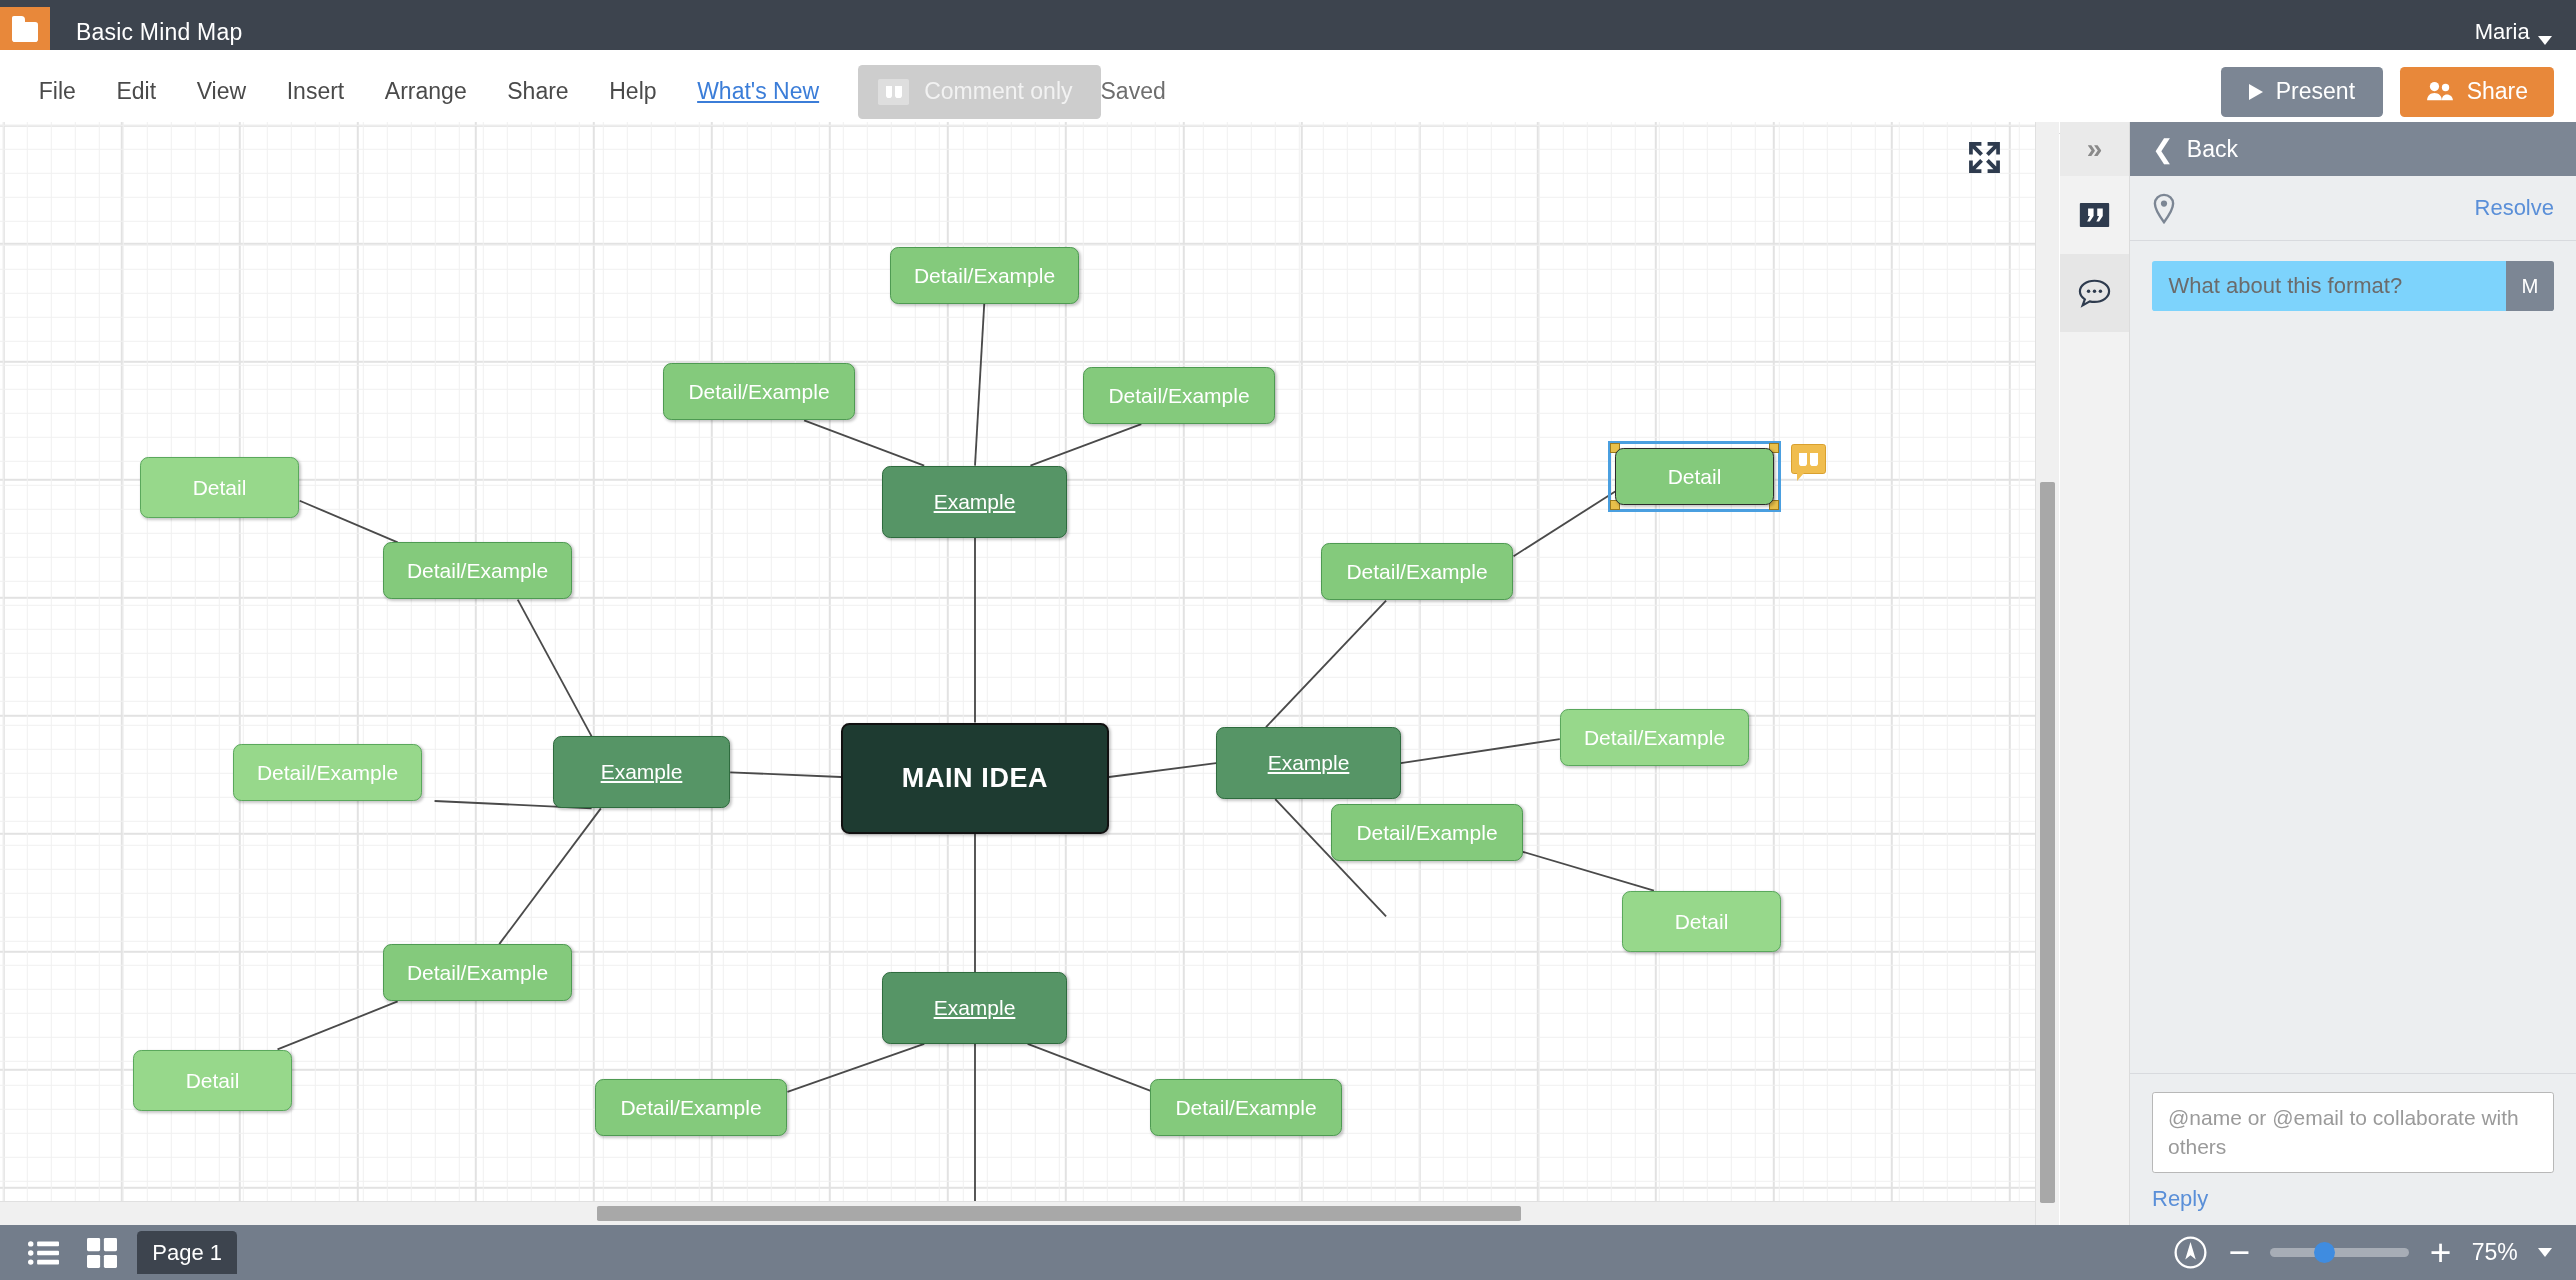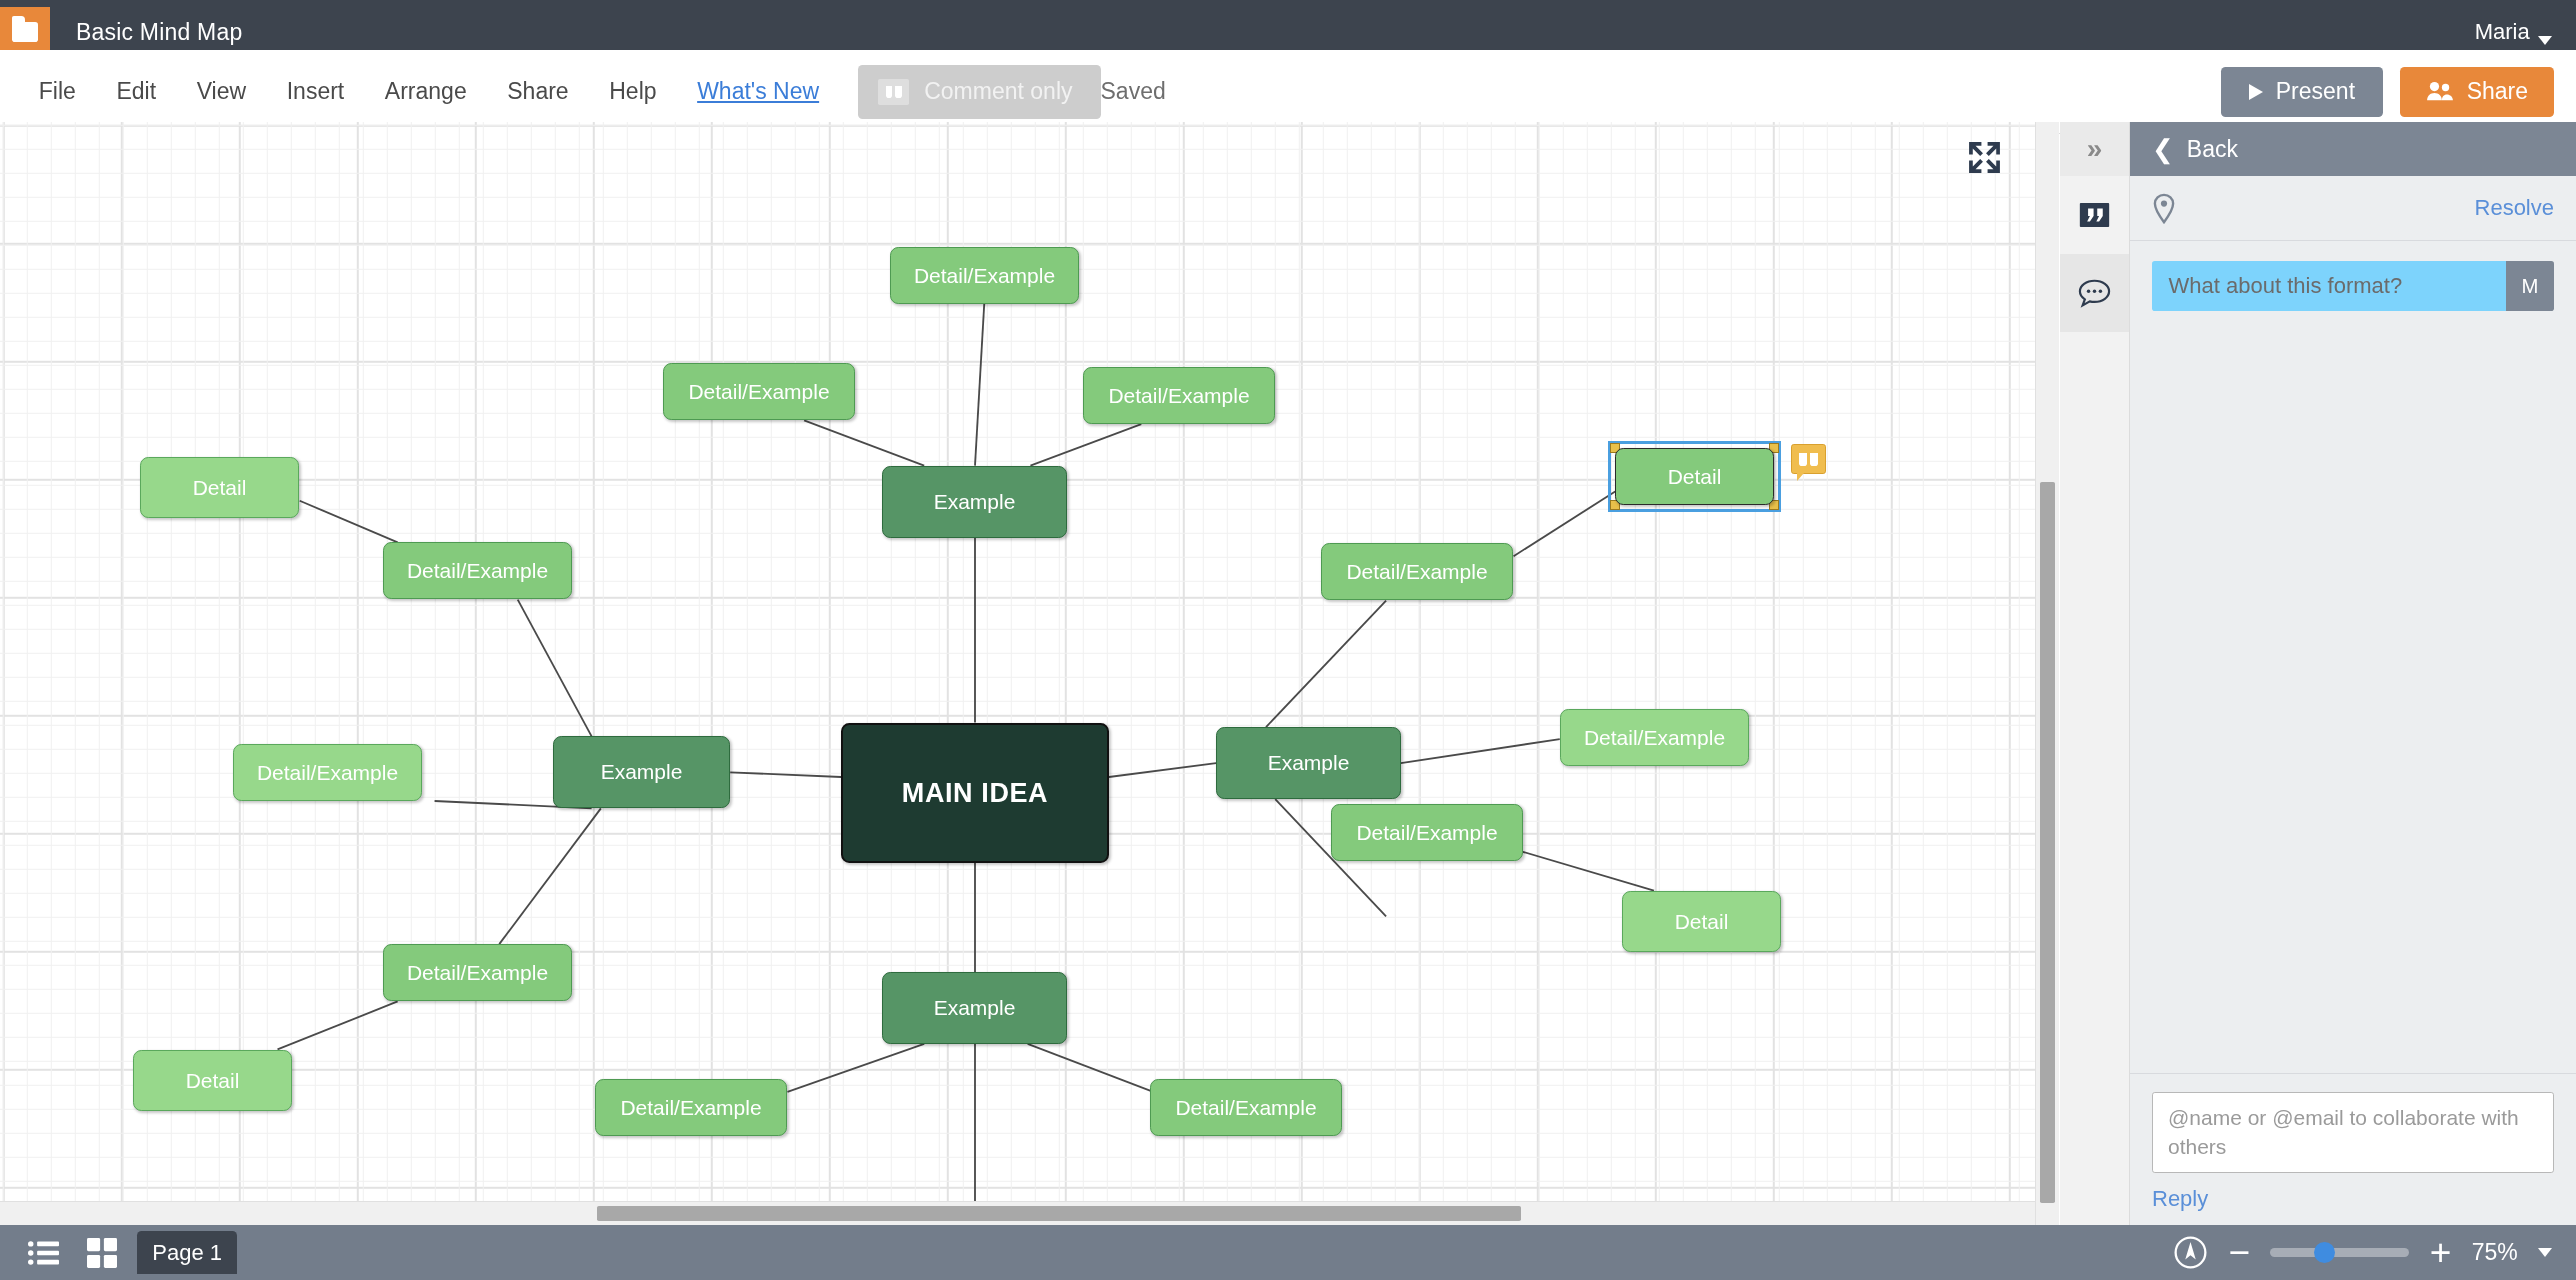--- a/index.html
+++ b/index.html
@@ -143,20 +143,21 @@
     cursor: pointer;
     user-select: none;
   }
   .node-main {
     background: #1e3b31; border: 2.8px solid #111111;
     font-size: 27px; font-weight: bold; letter-spacing: 0.6px;
   }
   .node-example {
     background: #569566; border: 1.8px solid #2e6b3e;
     font-size: 21px;
+    text-decoration: underline;
   }
   .node-detail {
     background: #84ca7c; border: 1.8px solid #4e9a52;
     font-size: 21px;
   }
   .node-detail-light {
     background: #97d88b; border: 1.8px solid #5aa85c;
     font-size: 21px;
   }
 
@@ -411,21 +412,21 @@
   <div class="node node-detail" style="left:1083px; top:245px;  width:192px; height:57px;">Detail/Example</div>
   <div class="node node-example" style="left:882px;  top:344px;  width:185px; height:72px;">Example</div>
 
   <div class="node node-detail-light" style="left:140px;  top:335px;  width:159px; height:61px;">Detail</div>
   <div class="node node-detail" style="left:383px;  top:420px;  width:189px; height:57px;">Detail/Example</div>
   <div class="node node-detail-light" style="left:233px;  top:622px;  width:189px; height:57px;">Detail/Example</div>
   <div class="node node-example" style="left:553px;  top:614px;  width:177px; height:72px;">Example</div>
   <div class="node node-detail" style="left:383px;  top:822px;  width:189px; height:57px;">Detail/Example</div>
   <div class="node node-detail-light" style="left:133px;  top:928px; width:159px; height:61px;">Detail</div>
 
-  <div class="node node-main" style="left:841px;  top:601px;  width:268px; height:140px;text-align:right;">MAIN IDEA</div>
+  <div class="node node-main" style="left:841px;  top:601px;  width:268px; height:111px;text-align:right;">MAIN IDEA</div>
 
   <div class="node node-example" style="left:1216px; top:605px;  width:185px; height:72px;">Example</div>
   <div class="node node-detail" style="left:1321px; top:421px;  width:192px; height:57px;">Detail/Example</div>
   <div class="node node-detail-light" style="left:1560px; top:587px;  width:189px; height:57px;">Detail/Example</div>
   <div class="node node-detail" style="left:1331px; top:682px;  width:192px; height:57px;">Detail/Example</div>
   <div class="node node-detail-light" style="left:1622px; top:769px;  width:159px; height:61px;">Detail</div>
 
   <div class="node node-example" style="left:882px;  top:850px;  width:185px; height:72px;">Example</div>
   <div class="node node-detail" style="left:595px;  top:957px; width:192px; height:57px;">Detail/Example</div>
   <div class="node node-detail" style="left:1150px; top:957px; width:192px; height:57px;">Detail/Example</div>

